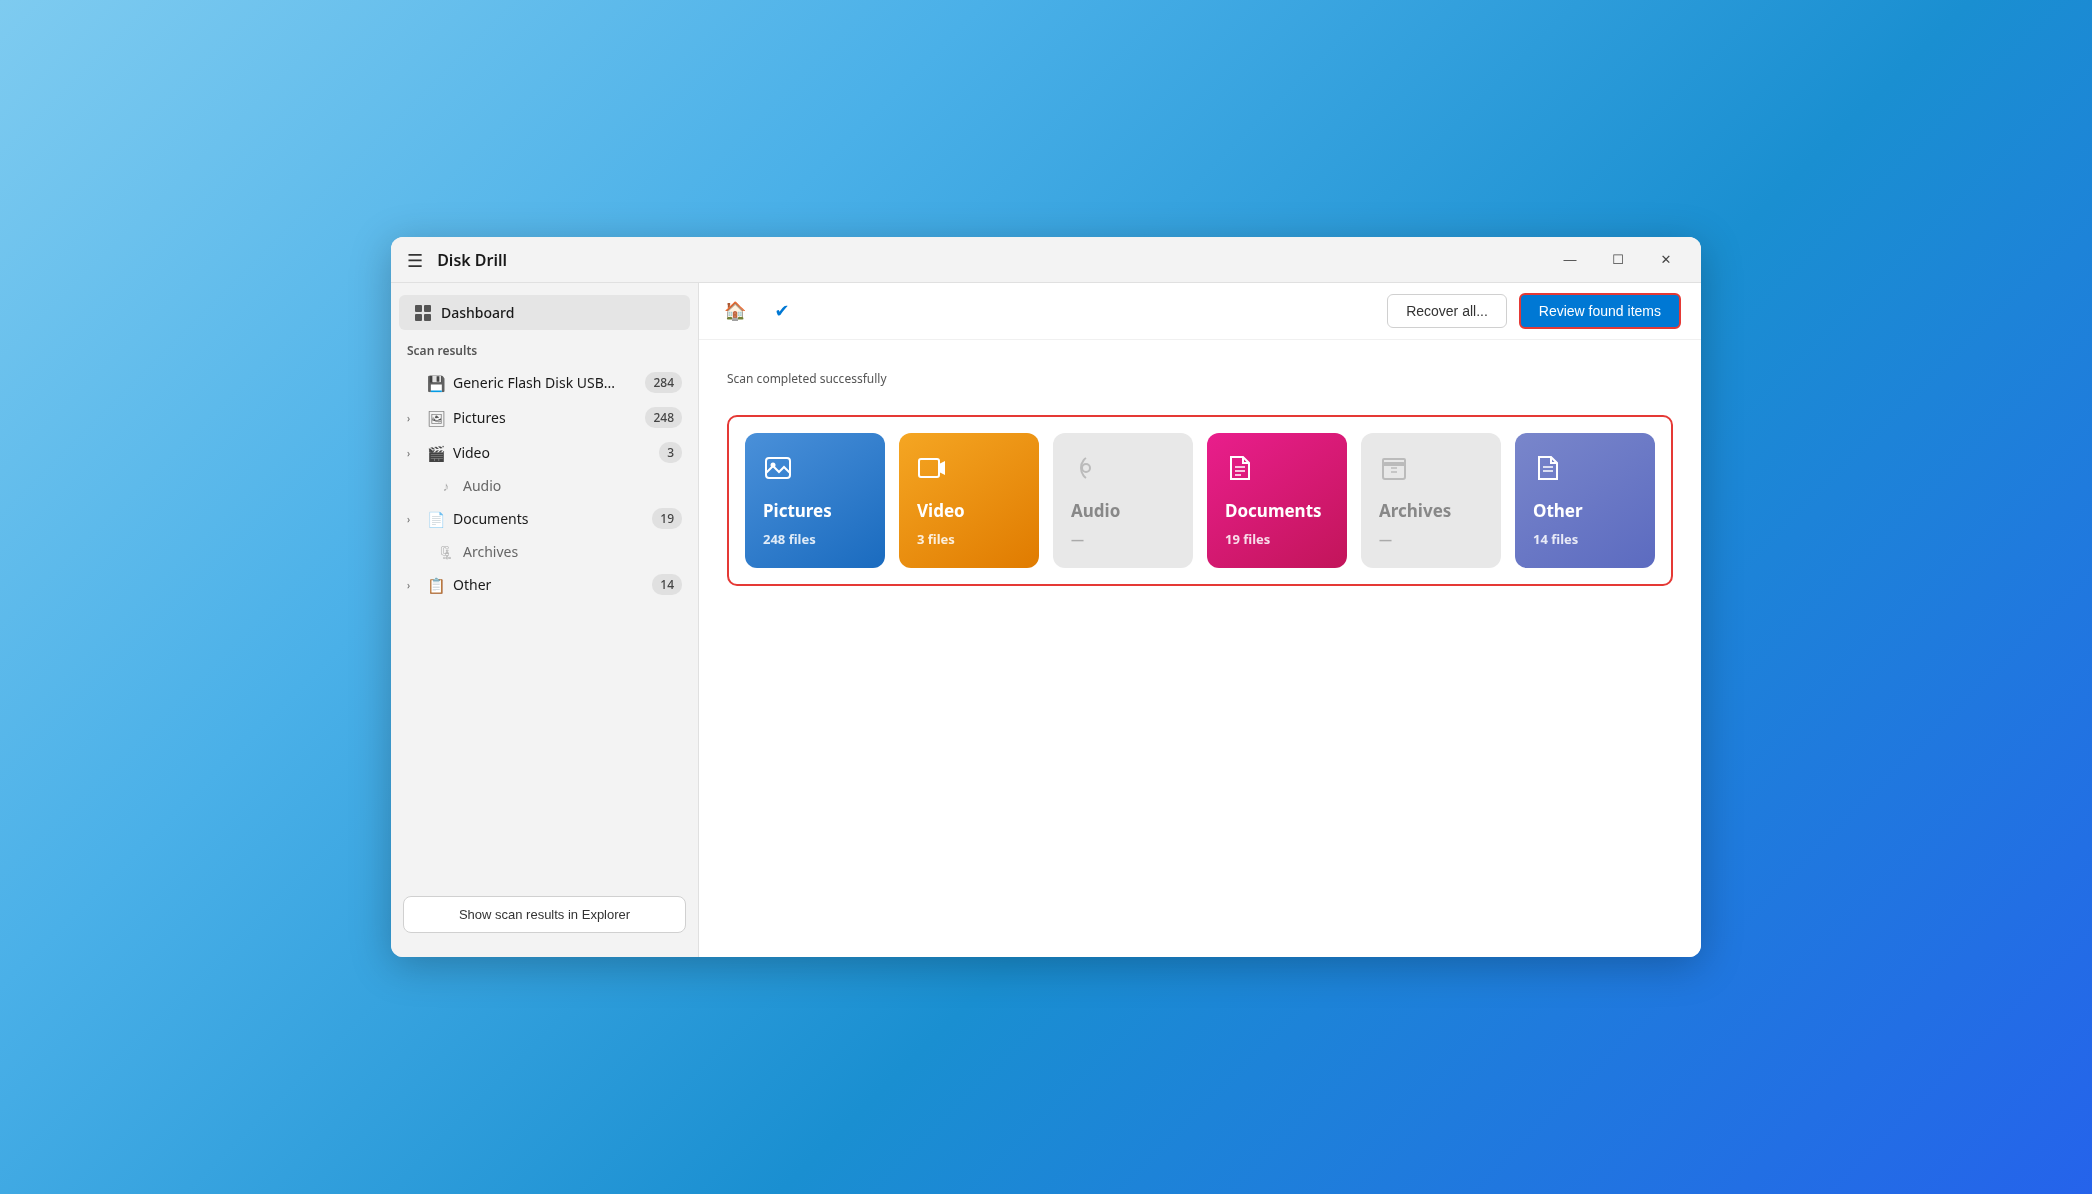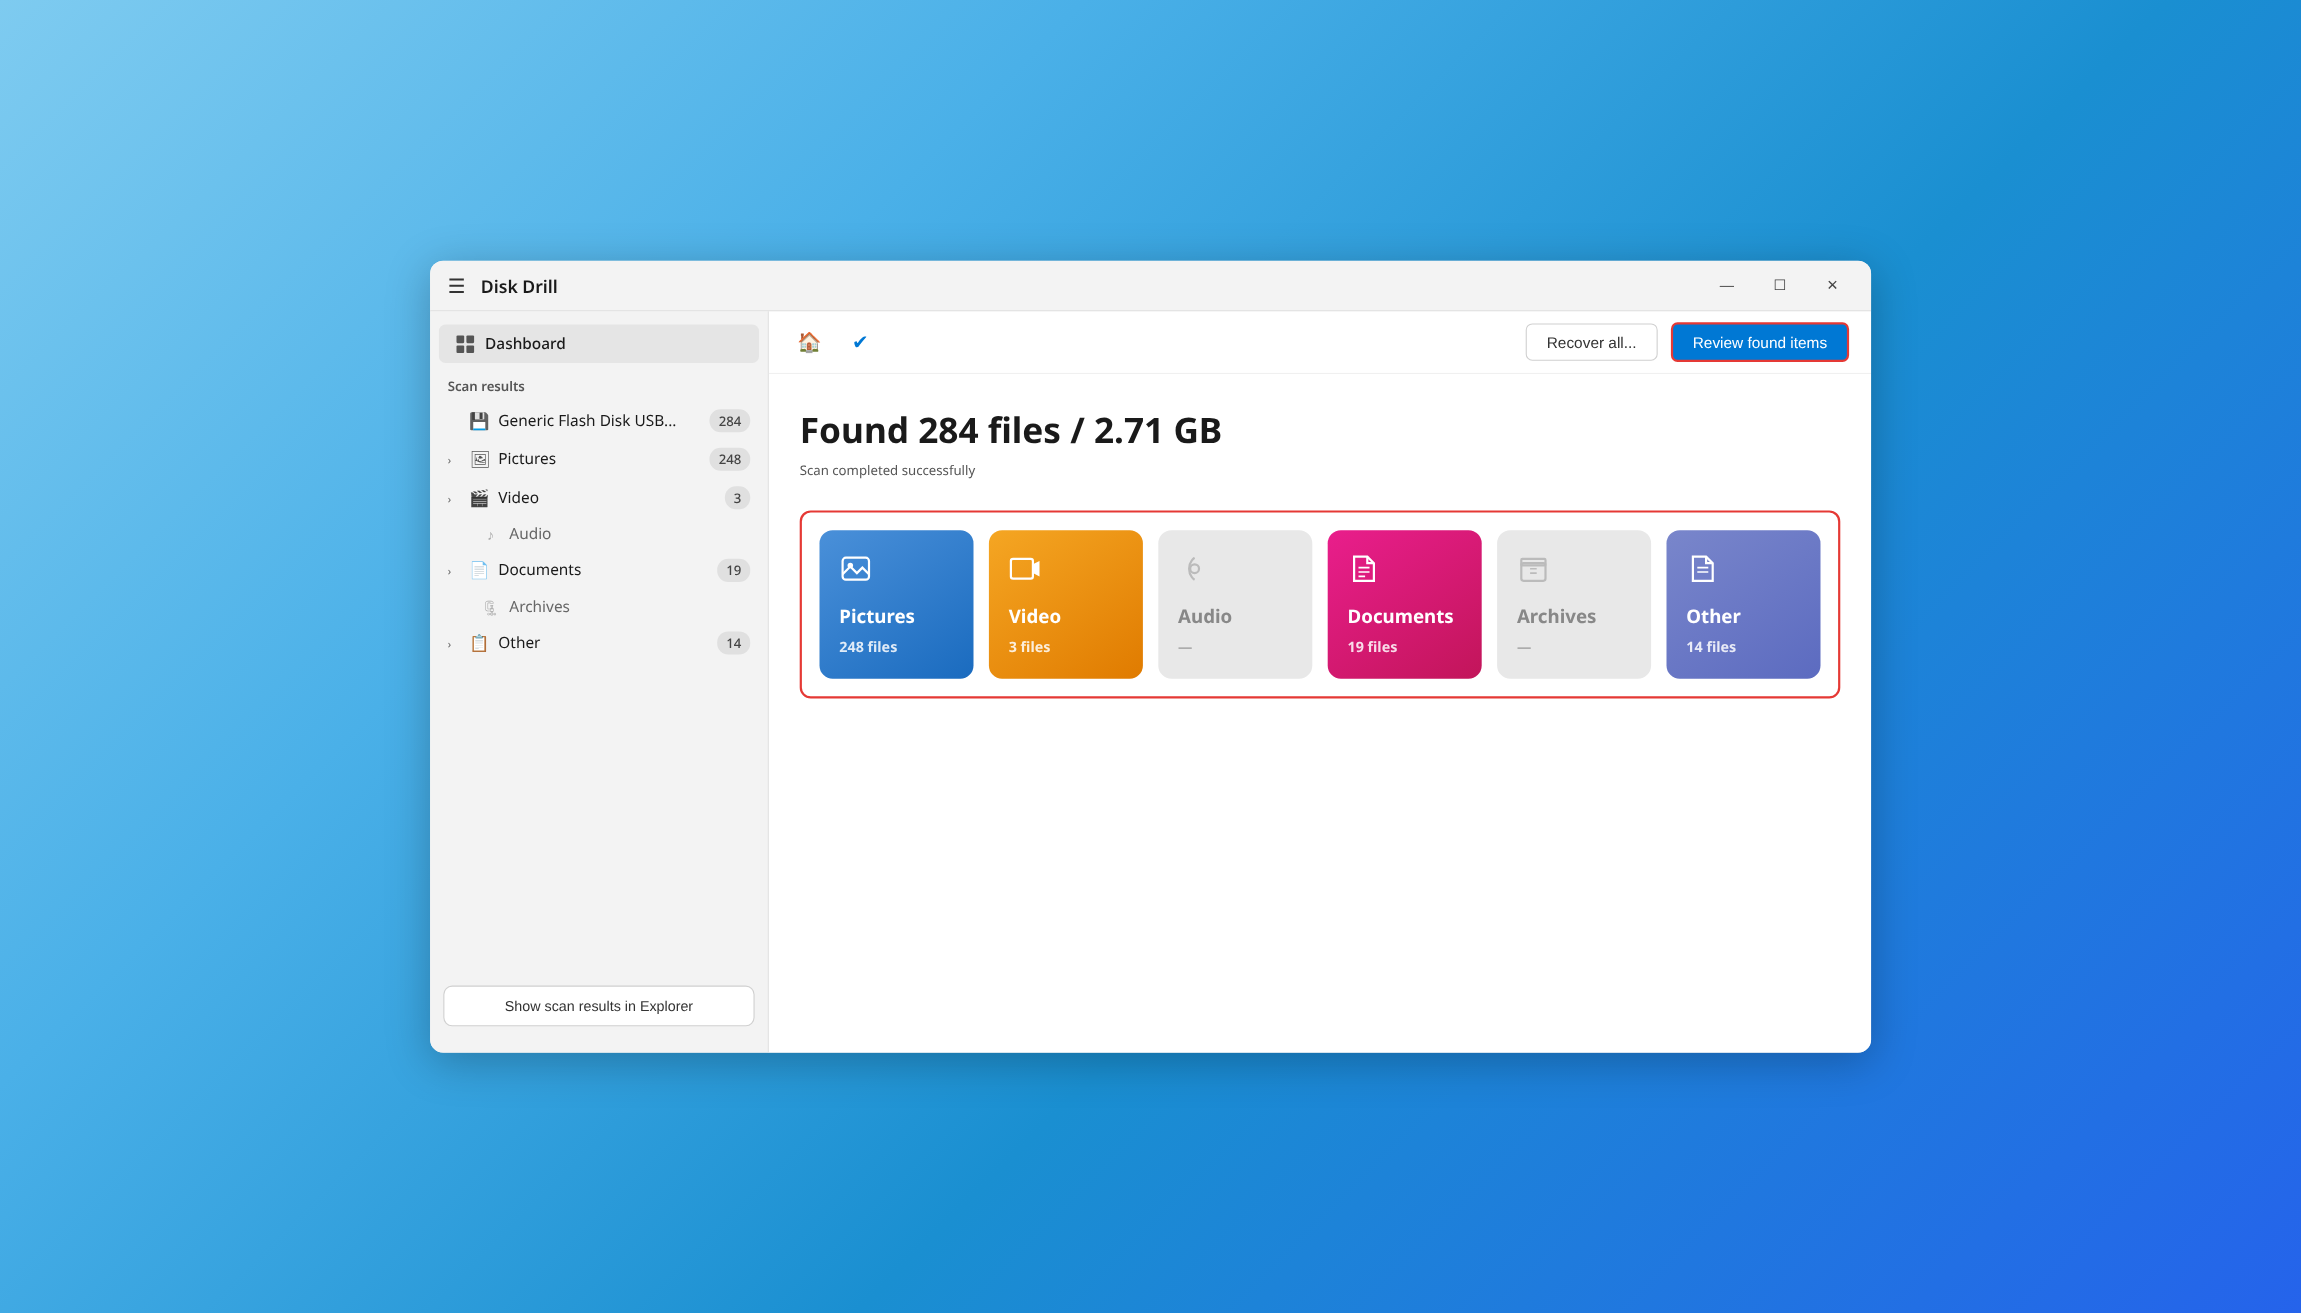--- a/index.html
+++ b/index.html
@@ -424,21 +424,20 @@
 
       <div class="content-header">
         <button class="home-btn">🏠</button>
         <button class="check-btn">✔</button>
         <div class="header-spacer"></div>
         <button class="recover-all-btn">Recover all...</button>
         <button class="review-btn">Review found items</button>
       </div>
 
       <div class="content-body">
-        <div class="found-title">Found 284 files / 2.71 GB</div>
         <div class="scan-status">Scan completed successfully</div>
 
         <div class="categories-container">
 
           <div class="category-card pictures">
             <div class="card-icon">
               <svg class="icon-svg" viewBox="0 0 30 30" fill="none">
                 <rect x="3" y="5" width="24" height="20" rx="3" stroke="white" stroke-width="2" fill="none"></rect>
                 <circle cx="10" cy="12" r="2.5" fill="white"></circle>
                 <path d="M3 20 L10 13 L16 19 L21 14 L27 20" stroke="white" stroke-width="2" fill="none"></path>

